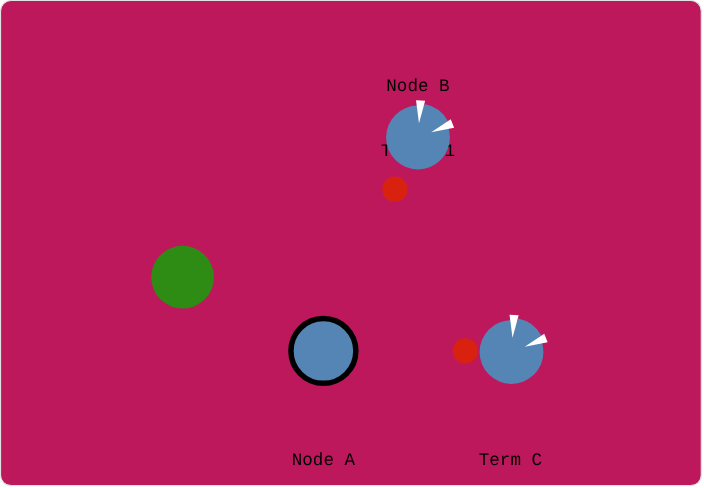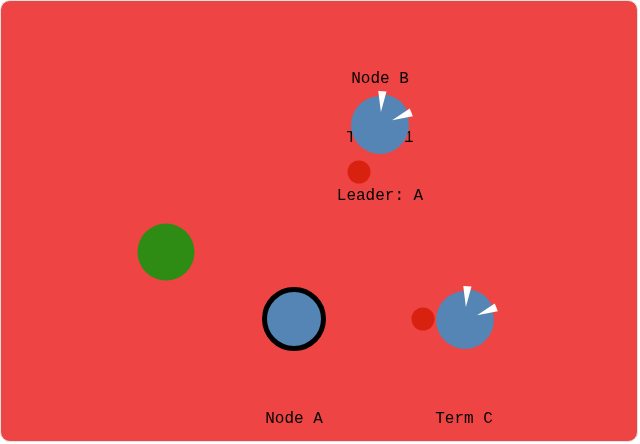--- a/index.html
+++ b/index.html
@@ -1,19 +1,19 @@
 <!DOCTYPE html>
 <html><head>
 <meta charset="utf-8">
 <style>
   html,body{margin:0;padding:0;background:#ffffff;}
   body{width:640px;height:444px;overflow:hidden;}
   .stage{
     position:relative;width:638px;height:442px;
-    background:#ef4444;border:1px solid #e2e2e2;border-radius:10px;
+    background:#be185d;border:1px solid #e2e2e2;border-radius:10px;
     font-family:"Liberation Mono", monospace;
     box-sizing:border-box;
   }
   .shape{position:absolute;display:block;}
   .label-block{
     position:absolute;
     transform:translateX(-50%);
     text-align:center;
     font-size:16px;
     line-height:19.5px;
@@ -23,21 +23,20 @@
   .label-block div:empty{display:none;}
 </style>
 </head>
 <body>
 
 <div class="stage">
 
   <div class="label-block" style="left:379px;top:30px;">
     <div>Node B</div>
     <div>Term: 1</div>
-    <div>Leader: A</div>
   </div>
 
   <svg class="shape" style="left:343px;top:88px;" width="72" height="72" viewBox="0 0 72 72">
       <circle cx="36" cy="36" r="29" fill="#5585B5"></circle>
       <path d="M 63.11,20.97 A 31 31 0 0 0 41.92,5.57 L 40.96,10.48 A 26 26 0 0 1 58.74,23.39 Z" fill="#5585B5"></path>
       <path d="M 68.84,27.20 L 65.74,19.52 L 48.05,31.13 Z" fill="#ffffff"></path>
       <path d="M 42.49,2.62 L 34.22,2.05 L 36.91,23.03 Z" fill="#ffffff"></path>
     </svg>
 
   <svg class="shape" style="left:346px;top:159px;" width="24" height="24" viewBox="0 0 24 24">

